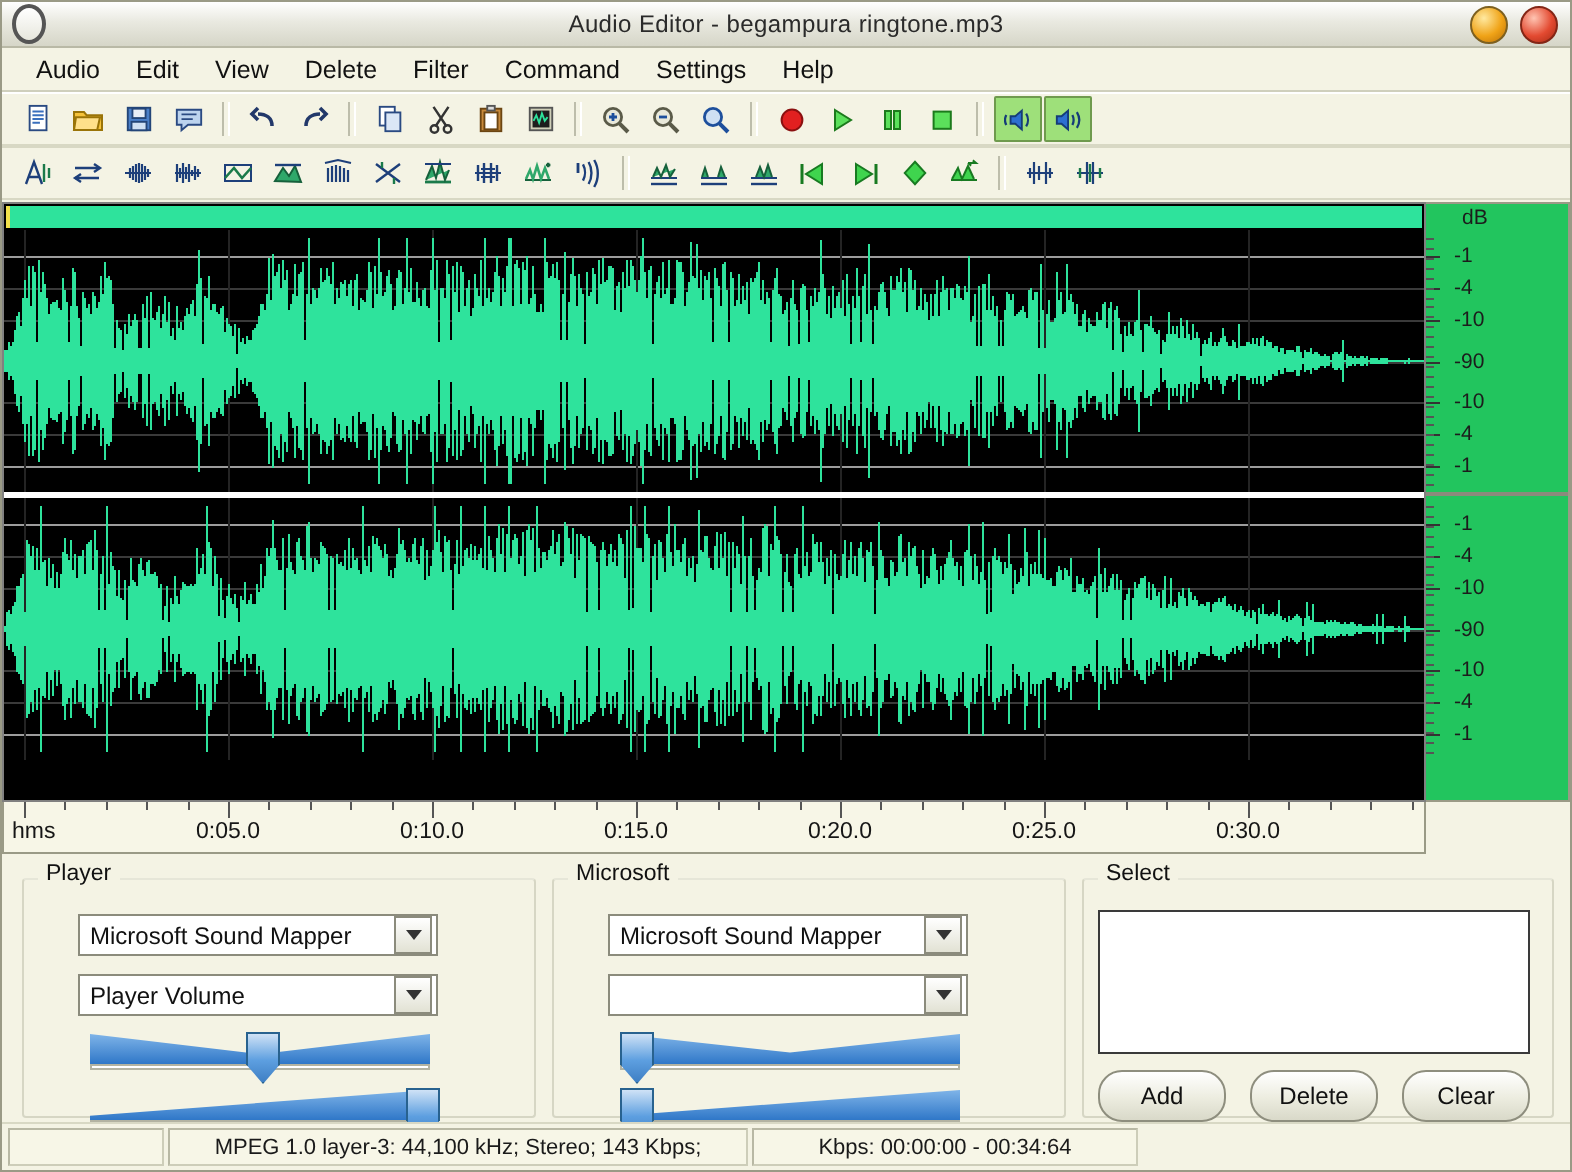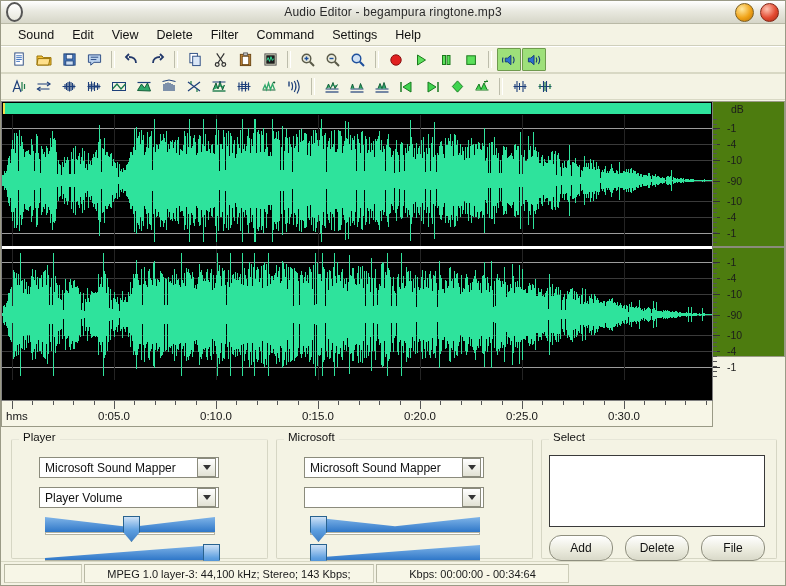--- a/index.html
+++ b/index.html
@@ -72,21 +72,21 @@
   .chan{position:absolute;left:0;right:0;background:#000;overflow:hidden;}
   #chanA{top:13px;height:131px;}
   #chanB{top:147px;height:131px;}
   .mid-div{position:absolute;left:0;right:0;top:144px;height:3px;background:#ffffff;}
   .gridline{position:absolute;left:0;right:0;height:1px;background:#3a3a3a;}
   .gridline.bright{background:#9c9c9c;}
   .vgrid{position:absolute;top:0;bottom:0;width:1px;background:#242424;}
   .wv{position:absolute;bottom:0;width:1px;background:#2ee39c;}
 
   #db-scale{
-    position:relative;width:72px;height:256px;background:#4d7c0f;
+    position:relative;width:72px;height:300px;background:#22c55e;
     border:1px solid #9a9a86;border-left:none;box-sizing:border-box;
     font-size:10.5px;color:#1c1c1c;
   }
   #db-scale .dbhdr{position:absolute;left:18px;top:1px;font-size:10.5px;}
   .dbtick{position:absolute;left:0;width:7px;height:1px;background:#333;}
   .dblab{position:absolute;left:14px;transform:translateY(-50%);white-space:nowrap;}
   .db-split{position:absolute;left:0;right:0;height:2px;background:#8b8b7c;}
 
   
   #ruler{
@@ -171,21 +171,21 @@
         <div class="ring"></div>
       </div>
     <div id="title-text">Audio Editor - begampura ringtone.mp3</div>
     <div id="win-btns">
       <div class="wbtn min"></div>
       <div class="wbtn close"></div>
     </div>
   </div>
 
   <div id="menubar">
-    <div class="menu-item">Sound</div>
+    <div class="menu-item">Audio</div>
     <div class="menu-item">Edit</div>
     <div class="menu-item">View</div>
     <div class="menu-item">Delete</div>
     <div class="menu-item">Filter</div>
     <div class="menu-item">Command</div>
     <div class="menu-item">Settings</div>
     <div class="menu-item">Help</div>
   </div>
 
   <div class="toolbar" id="toolbar1">
@@ -2106,21 +2106,21 @@
       </div>
     </div>
 
     <div class="grp" style="left:540px;width:236px;height:120px;">
       <div class="gbox"></div>
       <div class="gl">Select</div>
       <div class="mlist" style="left:8px;top:16px;width:216px;height:72px;"></div>
       <div class="mbtns" style="left:8px;top:96px;width:216px;justify-content:space-between;">
         <div class="pbtn">Add</div>
         <div class="pbtn">Delete</div>
-        <div class="pbtn">File</div>
+        <div class="pbtn">Clear</div>
       </div>
     </div>
   </div>
 
   <div id="statusbar">
     <div class="scell" style="width:78px;"></div>
     <div class="scell" style="width:290px;">MPEG 1.0 layer-3: 44,100 kHz; Stereo; 143 Kbps;</div>
     <div class="scell" style="width:193px;">Kbps: 00:00:00 - 00:34:64</div>
   </div>
 

